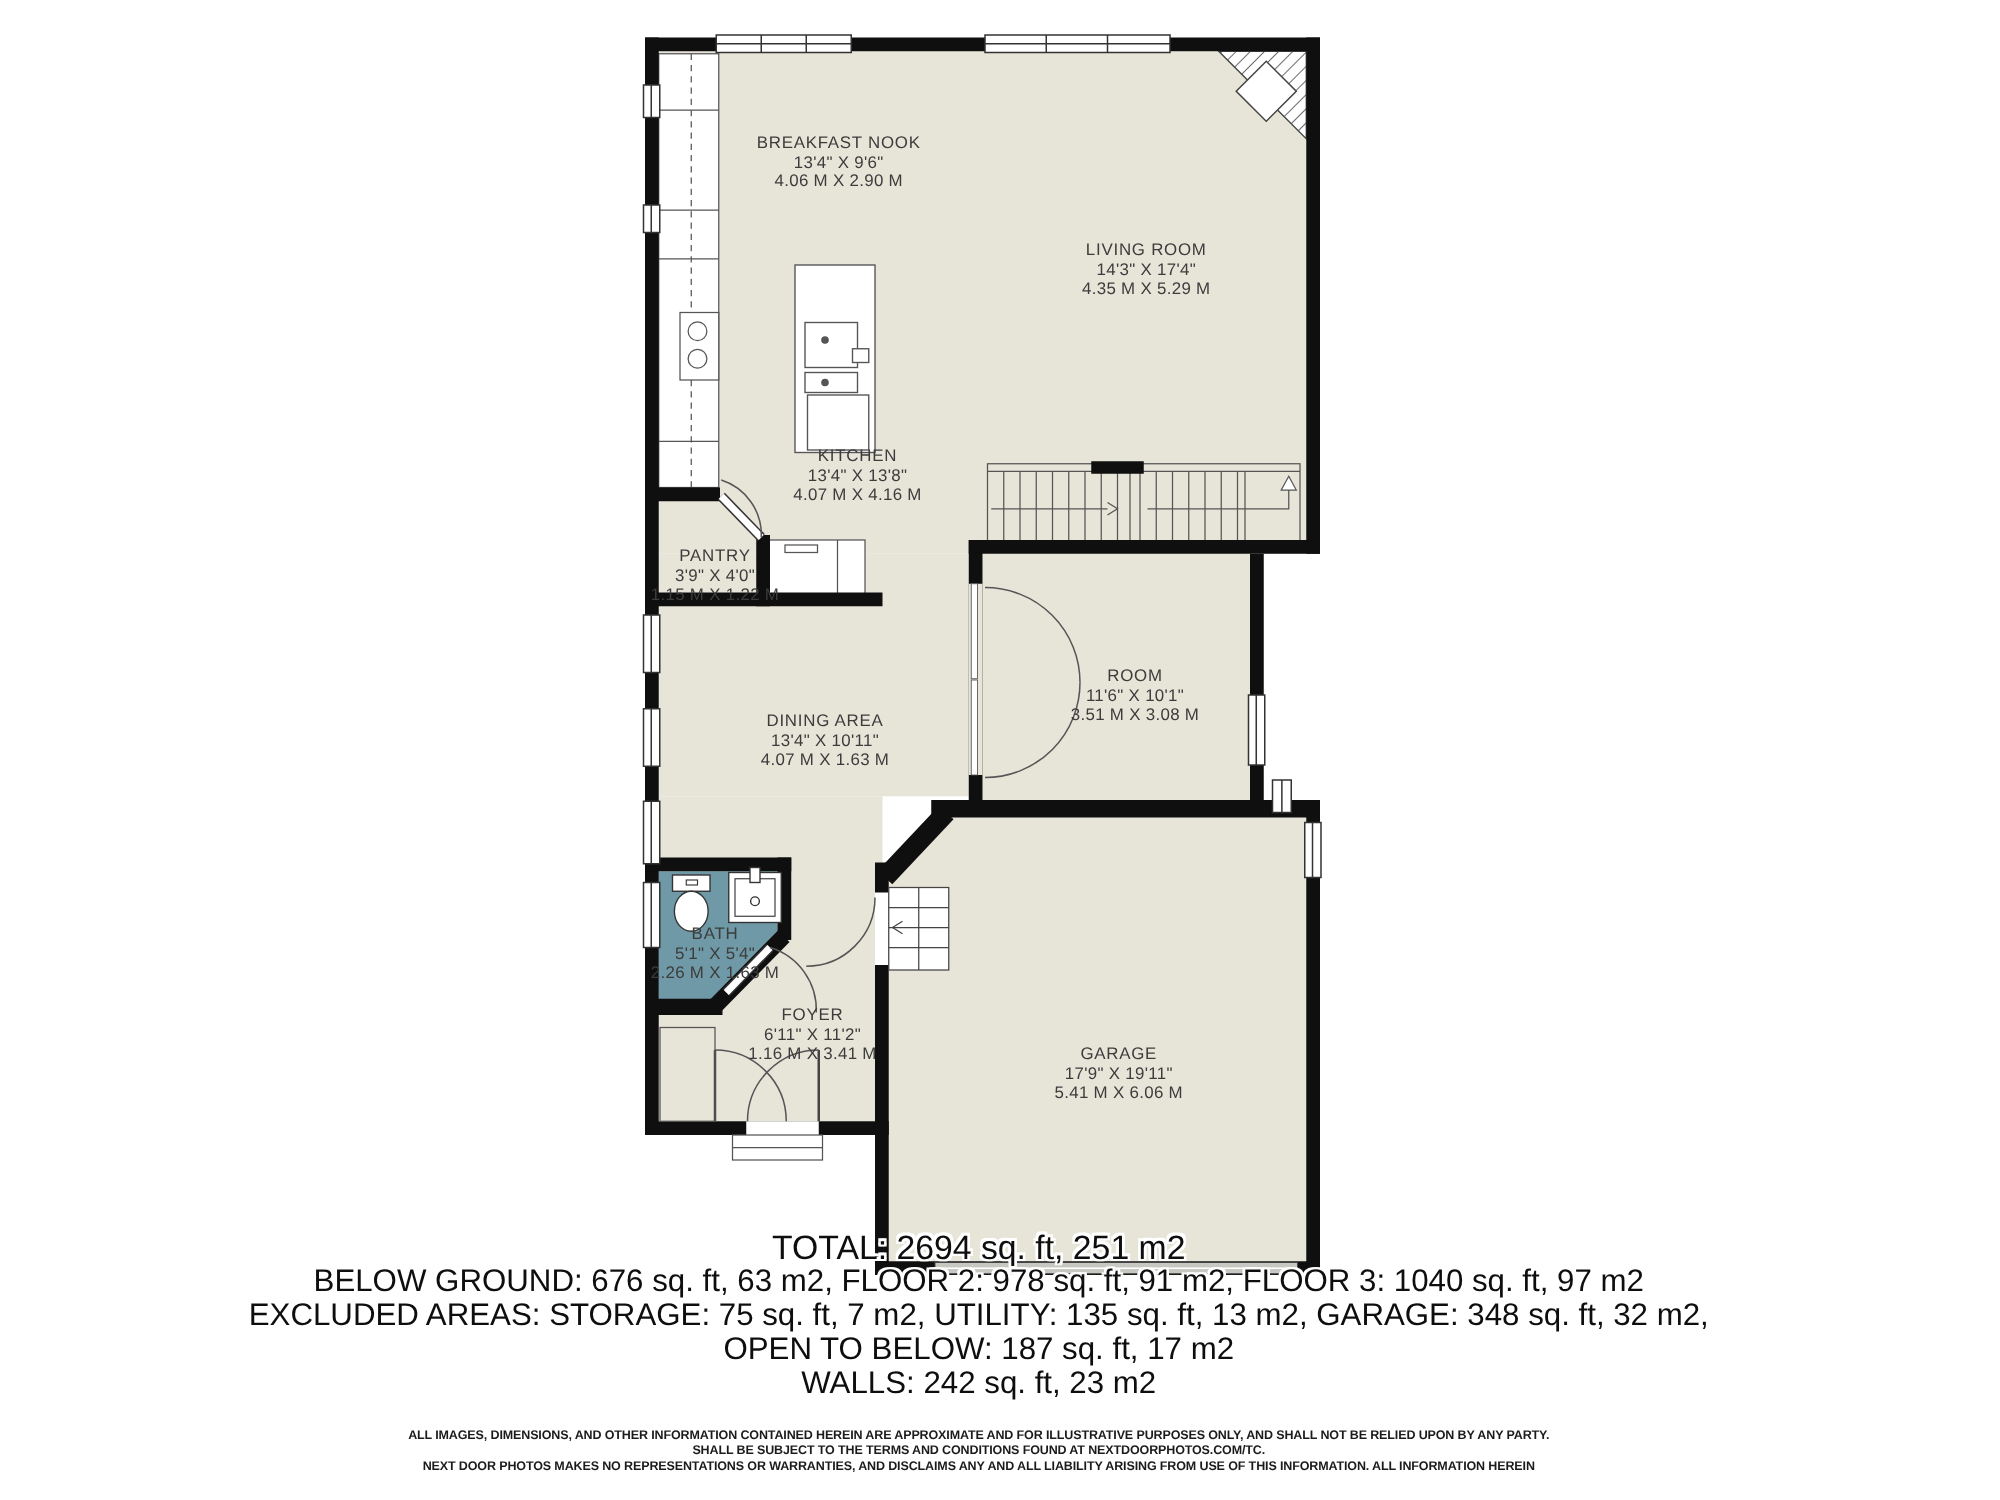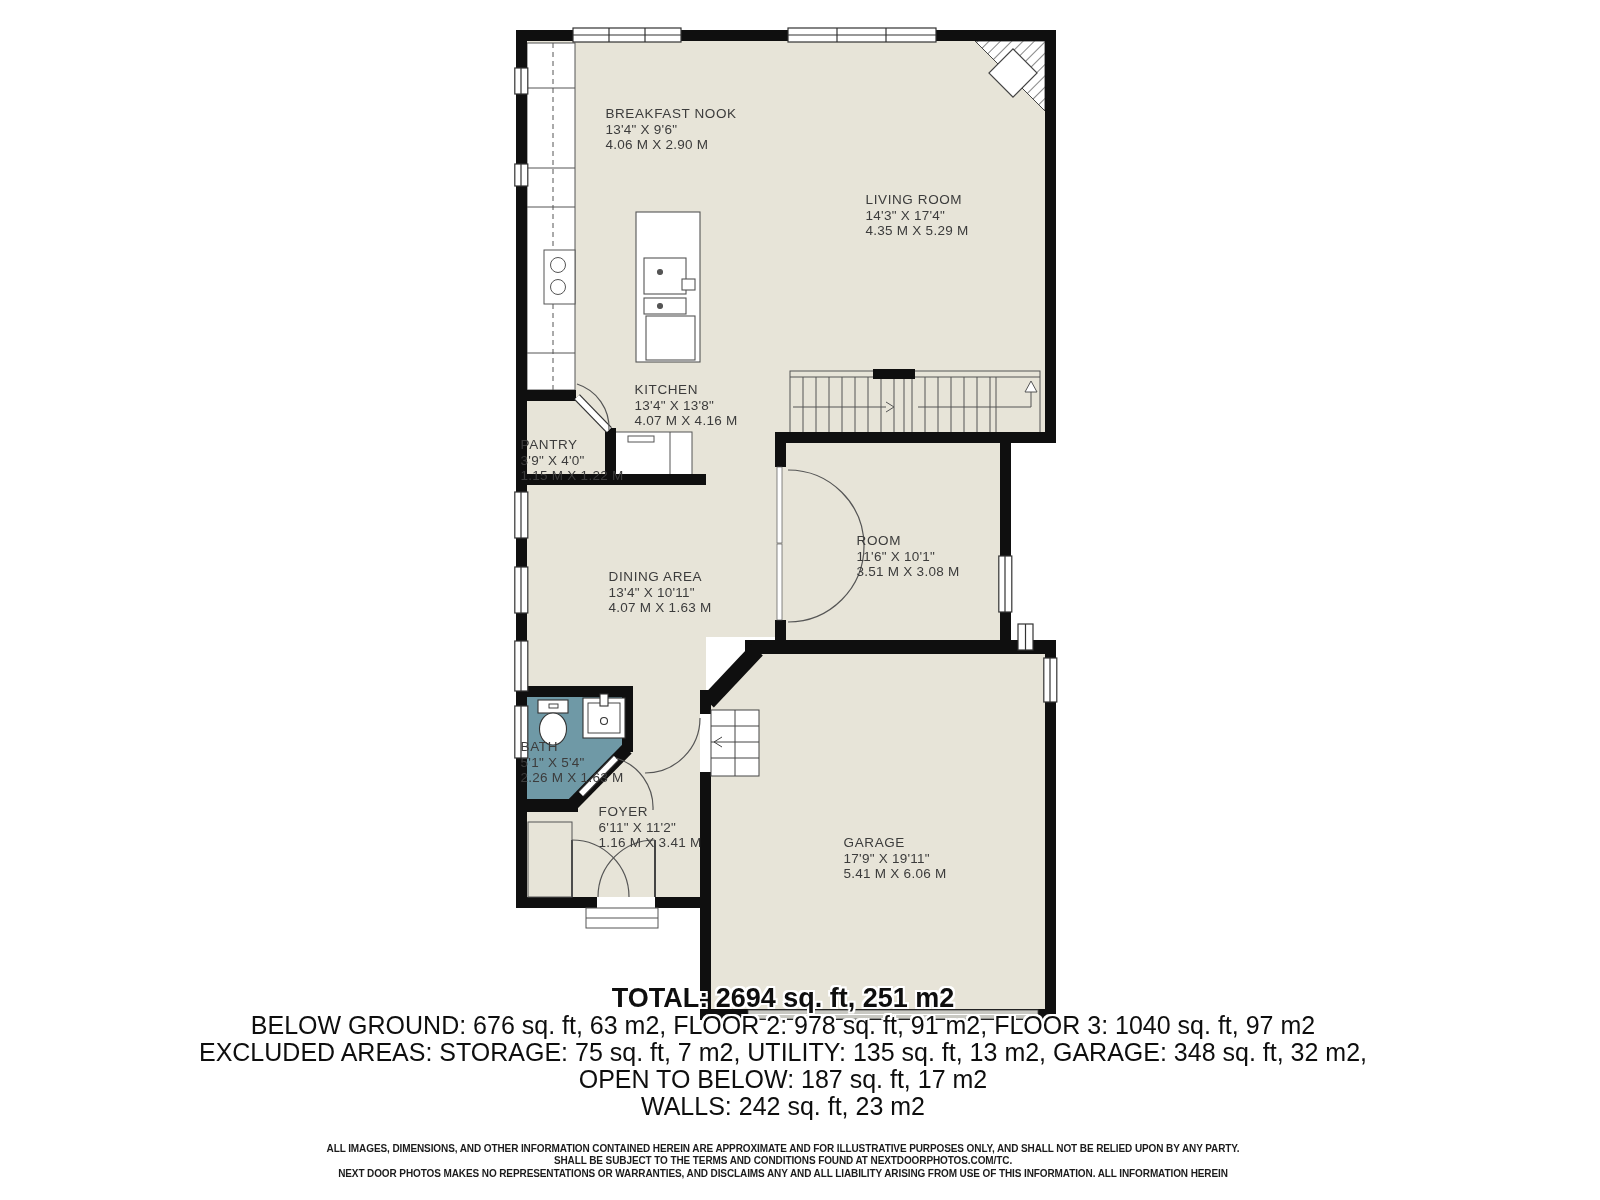--- a/index.html
+++ b/index.html
@@ -1,36 +1,36 @@
 <!DOCTYPE html>
 <html><head>
 <meta charset="utf-8">
 <style>
   html,body{margin:0;padding:0;background:#fff;}
   .canvas{position:relative;width:1600px;height:1200px;background:#ffffff;overflow:hidden;
           font-family:"Liberation Sans",sans-serif;}
   svg.plan{position:absolute;left:0;top:0;width:1600px;height:1200px;}
   
-  .rl{position:absolute;transform:translateX(-50%);white-space:nowrap;
+  .rl{position:absolute;transform:translateX(-50%);text-align:center;white-space:nowrap;
       font-size:13.5px;line-height:15.6px;color:#3c3c3c;letter-spacing:.25px;}
   .rl .nm{letter-spacing:.6px;}
   #rl-breakfast{left:671px;top:106px;}
   #rl-living{left:917px;top:192px;}
-  #rl-kitchen{left:686px;top:382px;}
+  #rl-kitchen{left:686px;top:357px;}
   #rl-pantry{left:572px;top:437px;}
   #rl-room{left:908px;top:533px;}
   #rl-dining{left:660px;top:569px;}
   #rl-bath{left:572px;top:739px;}
   #rl-foyer{left:650px;top:804px;}
   #rl-garage{left:895px;top:835px;}
   
   .summary{position:absolute;left:0;top:984px;width:1566px;text-align:center;color:#0e0e0e;
      text-shadow:-2px -2px 0 #fff,2px -2px 0 #fff,-2px 2px 0 #fff,2px 2px 0 #fff,
                  0 -2px 0 #fff,0 2px 0 #fff,-2px 0 0 #fff,2px 0 0 #fff;}
-  .summary .total{font-size:27px;font-weight:700;line-height:28px;}
+  .summary .total{font-size:27px;font-weight:400;line-height:28px;}
   .summary .sline{font-size:25px;font-weight:400;line-height:27px;}
   .disclaimer{position:absolute;left:0;top:1143px;width:1566px;text-align:center;
      color:#1b1b1b;font-size:10px;font-weight:700;line-height:12.3px;letter-spacing:-.1px;}
 </style>
 </head>
 <body>
 
 <div class="canvas">
 
   <svg class="plan" viewBox="0 0 1600 1200">

